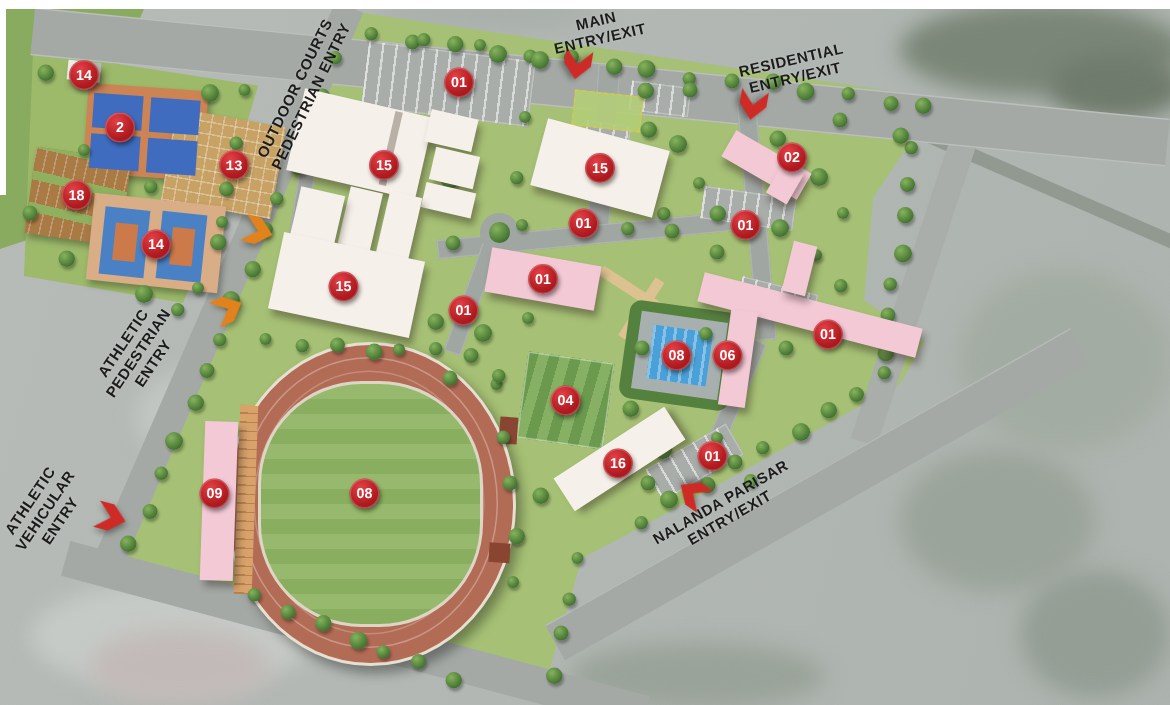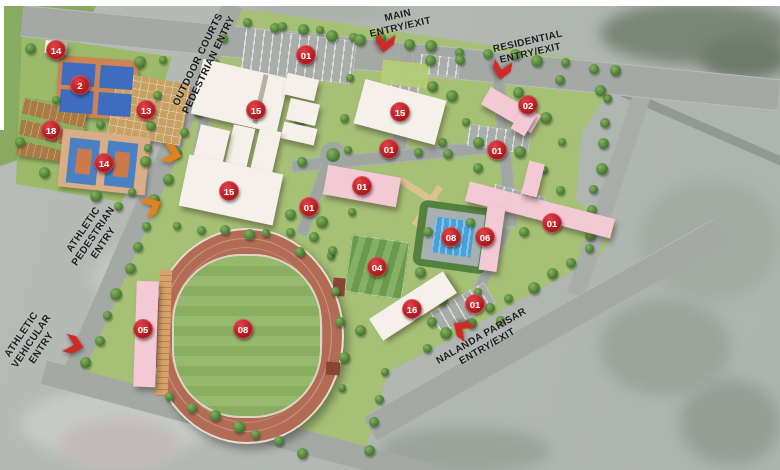--- a/index.html
+++ b/index.html
@@ -186,40 +186,40 @@
       </svg></div>
     <div class="lbl" style="left: 484px; top: 341px; transform: translate(-50%, -50%) rotate(-30deg);">
       <div>NALANDA PARISAR</div>
       <div>ENTRY/EXIT</div>
     </div>
     <div class="arrow" style="left: 462px; top: 329px; transform: translate(-50%, -50%) rotate(-145deg);"><svg width="26" height="26" viewBox="0 0 26 26">
         <path d="M3 4 L13 4 L23 13 L13 22 L3 22 L13 13 Z" fill="#cf2b26"></path>
       </svg></div>
     <div class="badge" style="left: 56px; top: 50px;">14</div>
     <div class="badge" style="left: 80px; top: 85px;">2</div>
-    <div class="badge" style="left: 146px; top: 110px;">13</div>
+    <div class="badge" style="left: 156px; top: 110px; font-family: Liberation Mono, monospace;">13</div>
     <div class="badge" style="left: 51px; top: 130px;">18</div>
     <div class="badge" style="left: 104px; top: 163px;">14</div>
     <div class="badge" style="left: 256px; top: 110px;">15</div>
     <div class="badge" style="left: 229px; top: 191px;">15</div>
     <div class="badge" style="left: 400px; top: 112px;">15</div>
     <div class="badge" style="left: 306px; top: 55px;">01</div>
     <div class="badge" style="left: 389px; top: 149px;">01</div>
     <div class="badge" style="left: 497px; top: 150px;">01</div>
     <div class="badge" style="left: 309px; top: 207px;">01</div>
     <div class="badge" style="left: 552px; top: 223px;">01</div>
     <div class="badge" style="left: 475px; top: 304px;">01</div>
     <div class="badge" style="left: 362px; top: 186px;">01</div>
     <div class="badge" style="left: 528px; top: 105px;">02</div>
     <div class="badge" style="left: 451px; top: 237px;">08</div>
     <div class="badge" style="left: 485px; top: 237px;">06</div>
     <div class="badge" style="left: 377px; top: 267px;">04</div>
     <div class="badge" style="left: 412px; top: 309px;">16</div>
     <div class="badge" style="left: 243px; top: 329px;">08</div>
-    <div class="badge" style="left: 143px; top: 329px;">05</div>
+    <div class="badge" style="left: 143px; top: 329px;">09</div>
     <div class="tree" style="left: 242.5px; top: 17.5px; width: 9px; height: 9px;"></div>
     <div class="tree" style="left: 270.286px; top: 23.2857px; width: 10px; height: 10px;"></div>
     <div class="tree" style="left: 298.071px; top: 24.0714px; width: 11px; height: 11px;"></div>
     <div class="tree" style="left: 325.857px; top: 29.8571px; width: 12px; height: 12px;"></div>
     <div class="tree" style="left: 348.643px; top: 32.6429px; width: 9px; height: 9px;"></div>
     <div class="tree" style="left: 376.429px; top: 33.4286px; width: 10px; height: 10px;"></div>
     <div class="tree" style="left: 404.214px; top: 39.2143px; width: 11px; height: 11px;"></div>
     <div class="tree" style="left: 425px; top: 40px; width: 12px; height: 12px;"></div>
     <div class="tree" style="left: 454.786px; top: 47.7857px; width: 9px; height: 9px;"></div>
     <div class="tree" style="left: 482.571px; top: 48.5714px; width: 10px; height: 10px;"></div>

